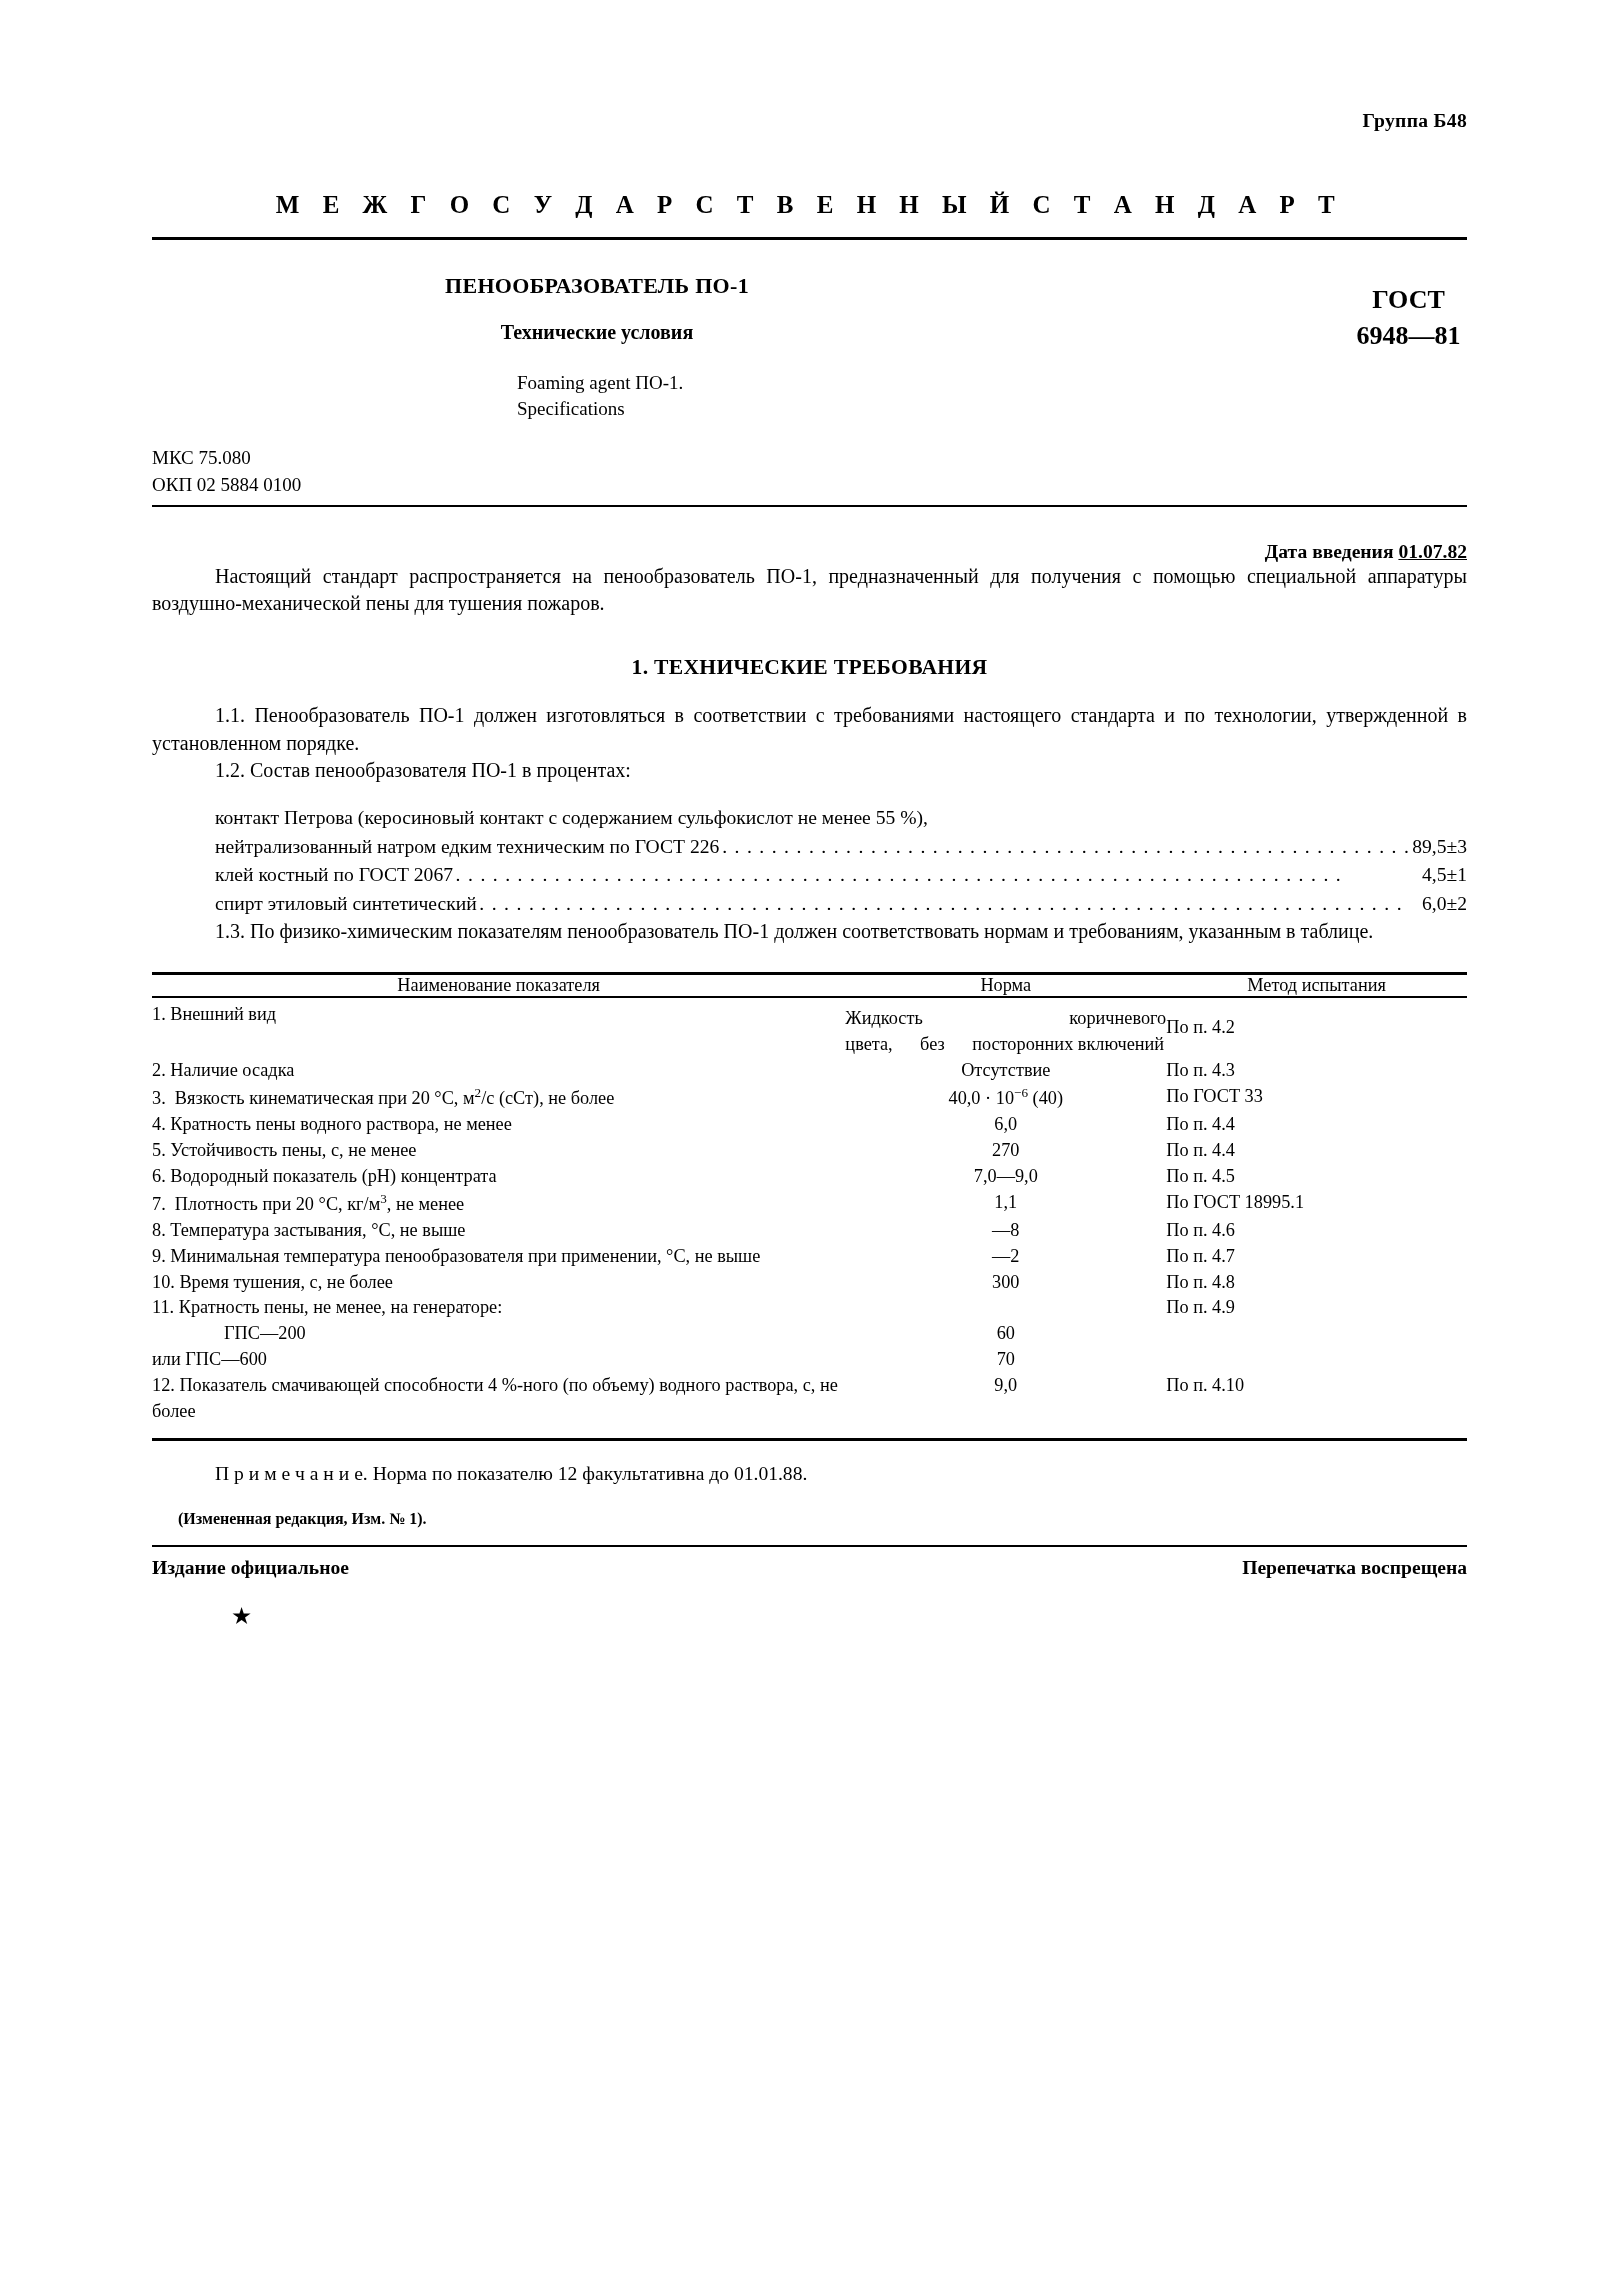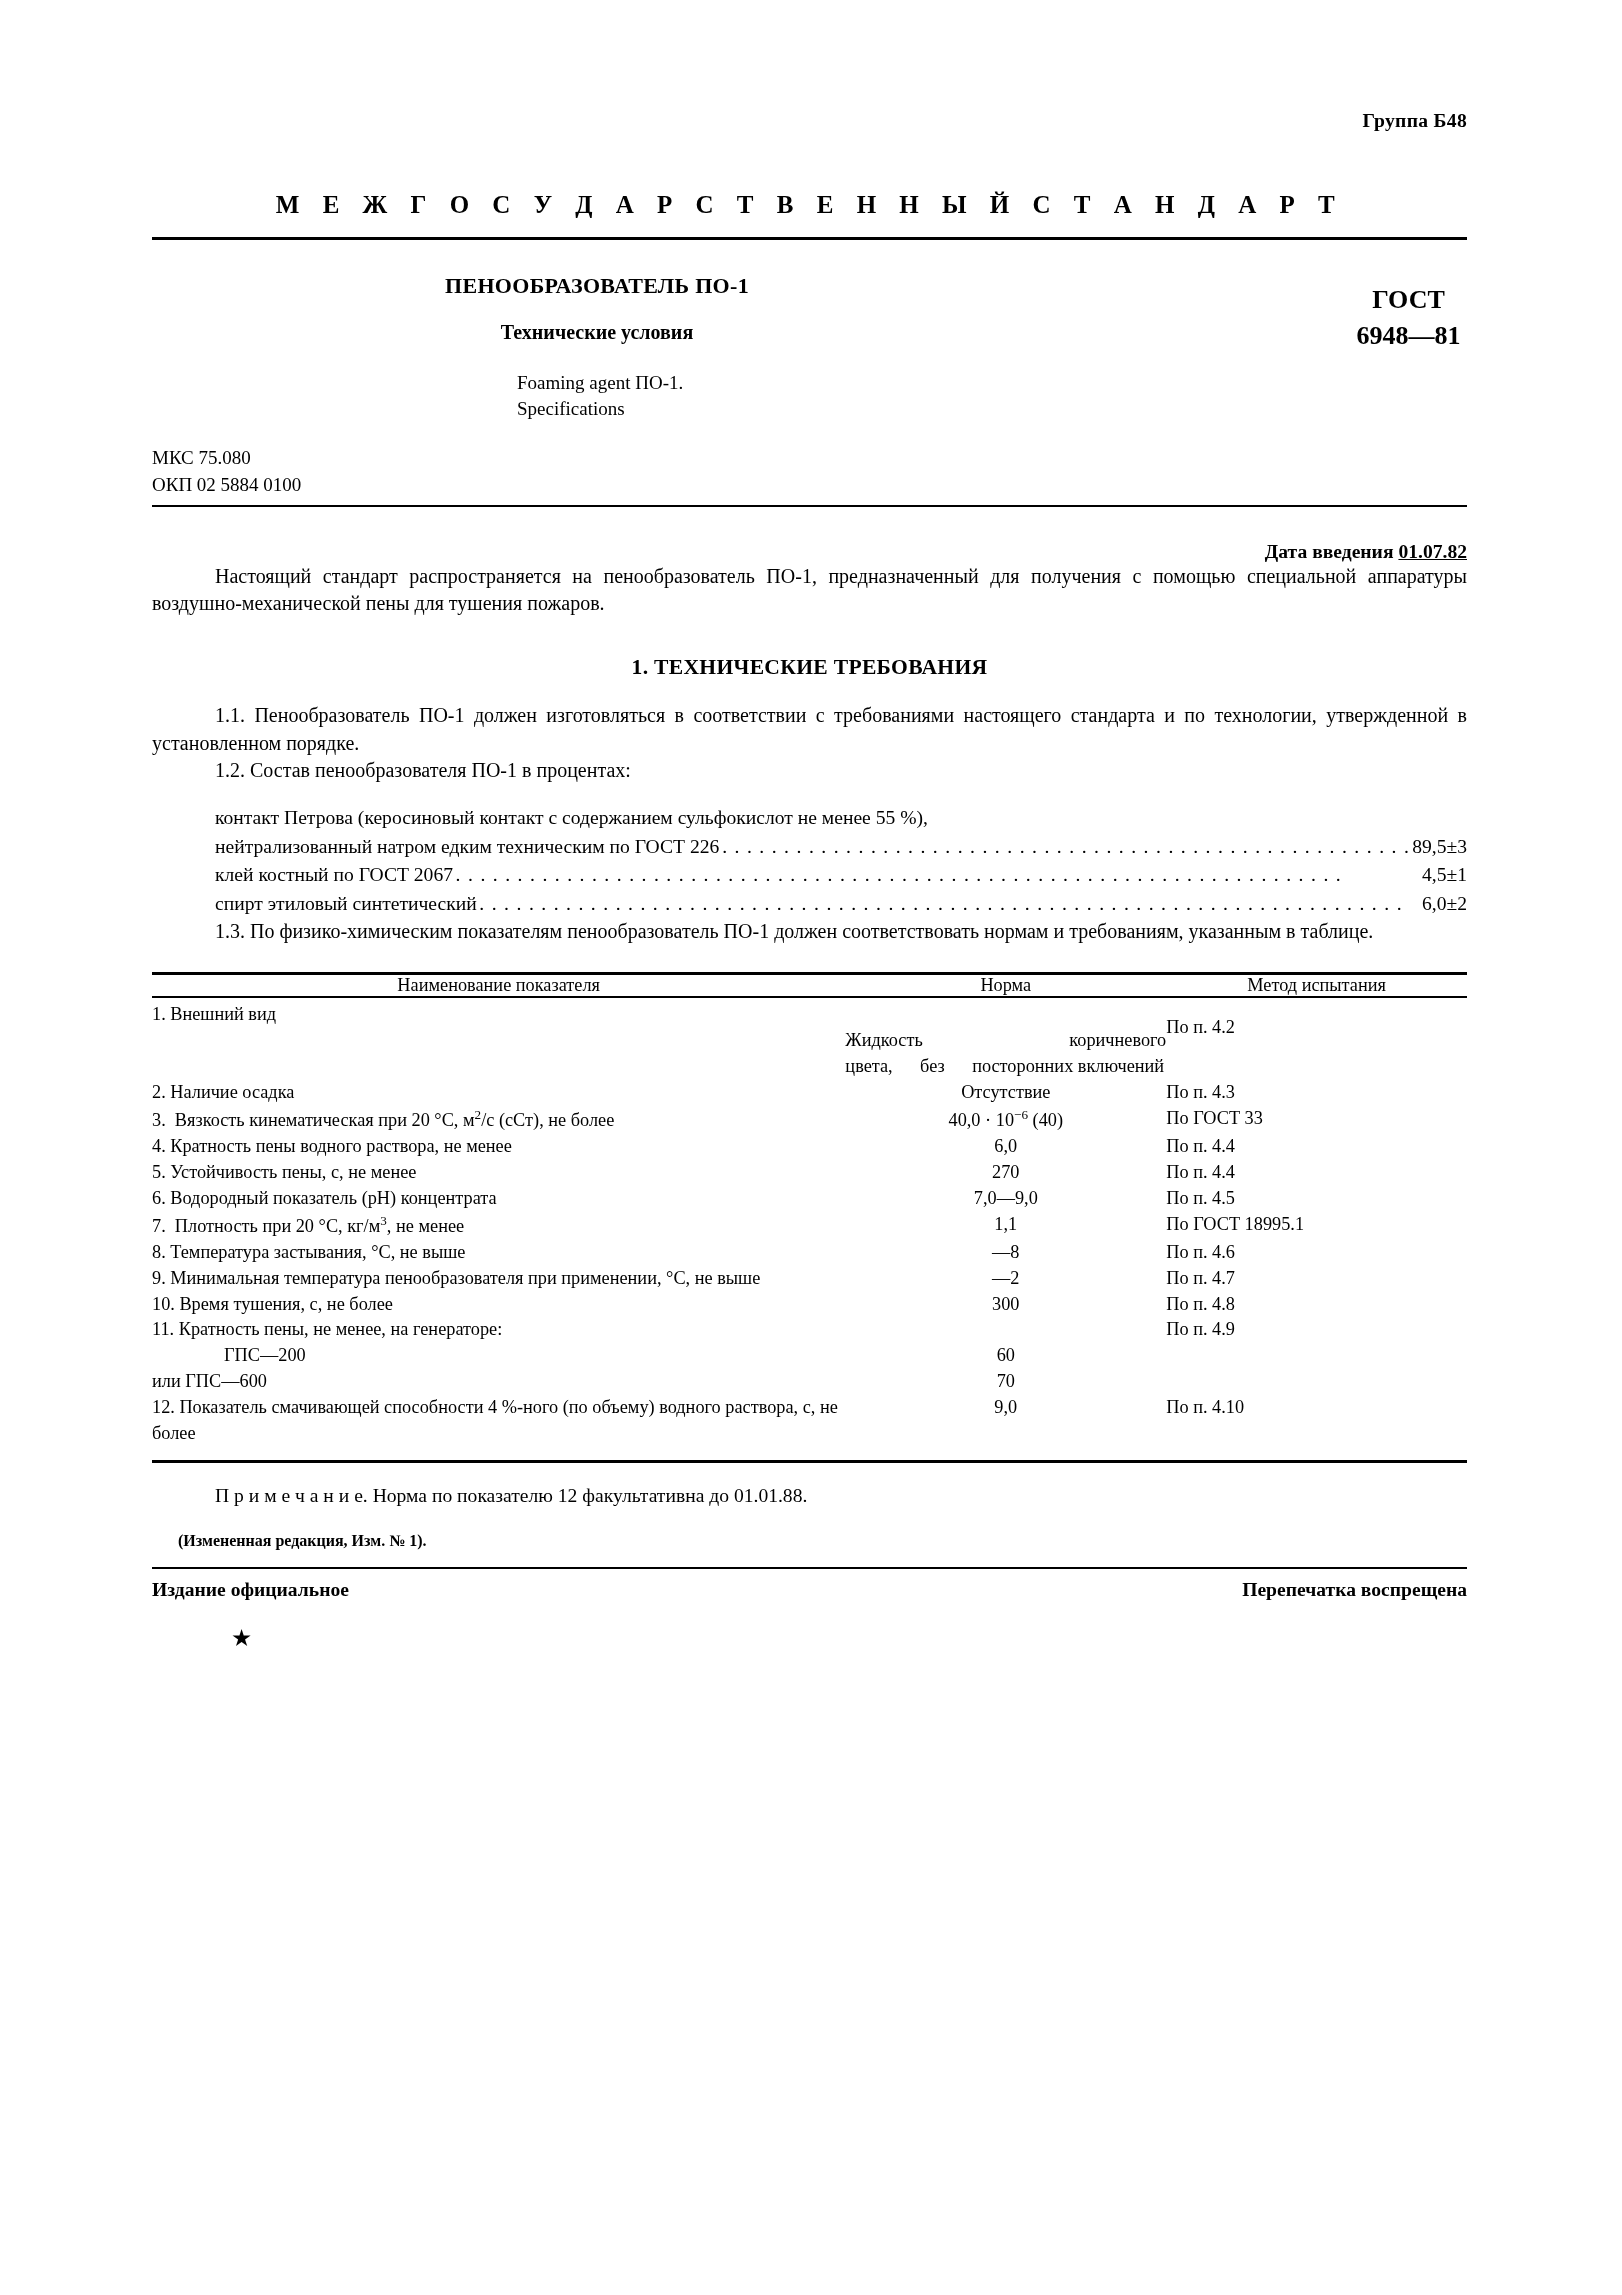--- a/index.html
+++ b/index.html
@@ -288,21 +288,21 @@
       </colgroup>
       <tbody>
         <tr class="tbl-hdr tbl-top">
           <td>Наименование показателя</td>
           <td class="col-v">Норма</td>
           <td class="col-v">Метод испытания</td>
         </tr>
 
         <tr class="row-line">
           <td class="cell-pad" style="padding-top:4px">1.  Внешний вид</td>
-          <td class="col-v cell-pad tcell-justify" style="padding-top:30px">Жидкость&nbsp;&nbsp;&nbsp;&nbsp;&nbsp;&nbsp;&nbsp;&nbsp;&nbsp;&nbsp;&nbsp;коричневого цвета,&nbsp;&nbsp;&nbsp;&nbsp;&nbsp;&nbsp;без&nbsp;&nbsp;&nbsp;&nbsp;&nbsp;&nbsp;посторонних включений</td>
+          <td class="col-v cell-pad tcell-justify" style="padding-top:8px">Жидкость&nbsp;&nbsp;&nbsp;&nbsp;&nbsp;&nbsp;&nbsp;&nbsp;&nbsp;&nbsp;&nbsp;коричневого цвета,&nbsp;&nbsp;&nbsp;&nbsp;&nbsp;&nbsp;без&nbsp;&nbsp;&nbsp;&nbsp;&nbsp;&nbsp;посторонних включений</td>
           <td class="col-v cell-pad" style="padding-top:17px">По п. 4.2</td>
         </tr>
 
         <tr class="row-line">
           <td class="cell-pad">2.  Наличие осадка</td>
           <td class="col-v cell-pad ctr">Отсутствие</td>
           <td class="col-v cell-pad">По п. 4.3</td>
         </tr>
 
         <tr class="row-line">

